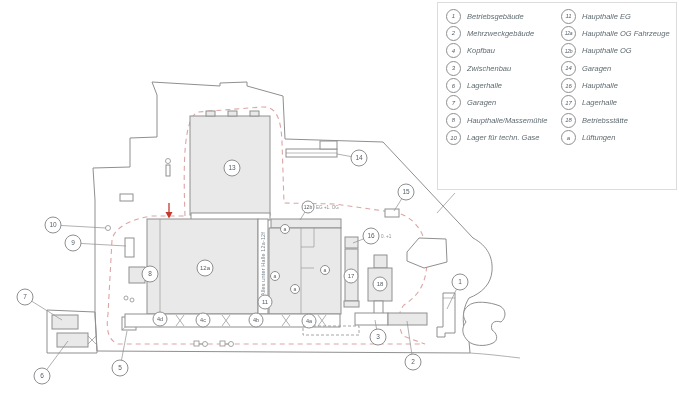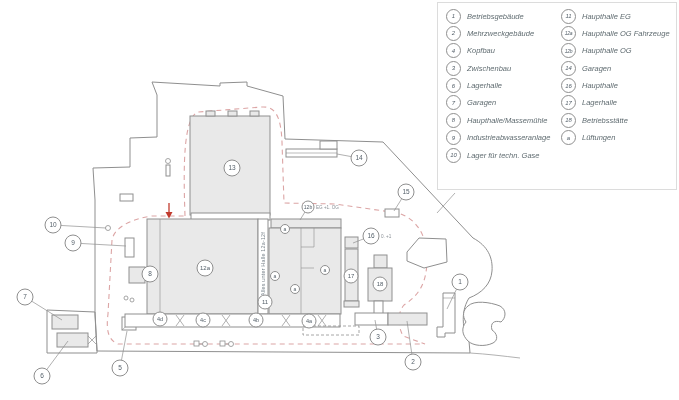--- a/index.html
+++ b/index.html
@@ -329,24 +329,20 @@
       </div>
       <div class="legend-row">
         <span class="lg-circle">7</span>
         <span class="lg-label">Garagen</span>
       </div>
       <div class="legend-row">
         <span class="lg-circle">8</span>
         <span class="lg-label">Haupthalle/Massemühle</span>
       </div>
       <div class="legend-row">
-        <span class="lg-circle">9</span>
-        <span class="lg-label">Industrieabwasseranlage</span>
-      </div>
-      <div class="legend-row">
         <span class="lg-circle">10</span>
         <span class="lg-label">Lager für techn. Gase</span>
       </div>
     </div>
   <div class="legend-col">
       <div class="legend-row">
         <span class="lg-circle">11</span>
         <span class="lg-label">Haupthalle EG</span>
       </div>
       <div class="legend-row">

